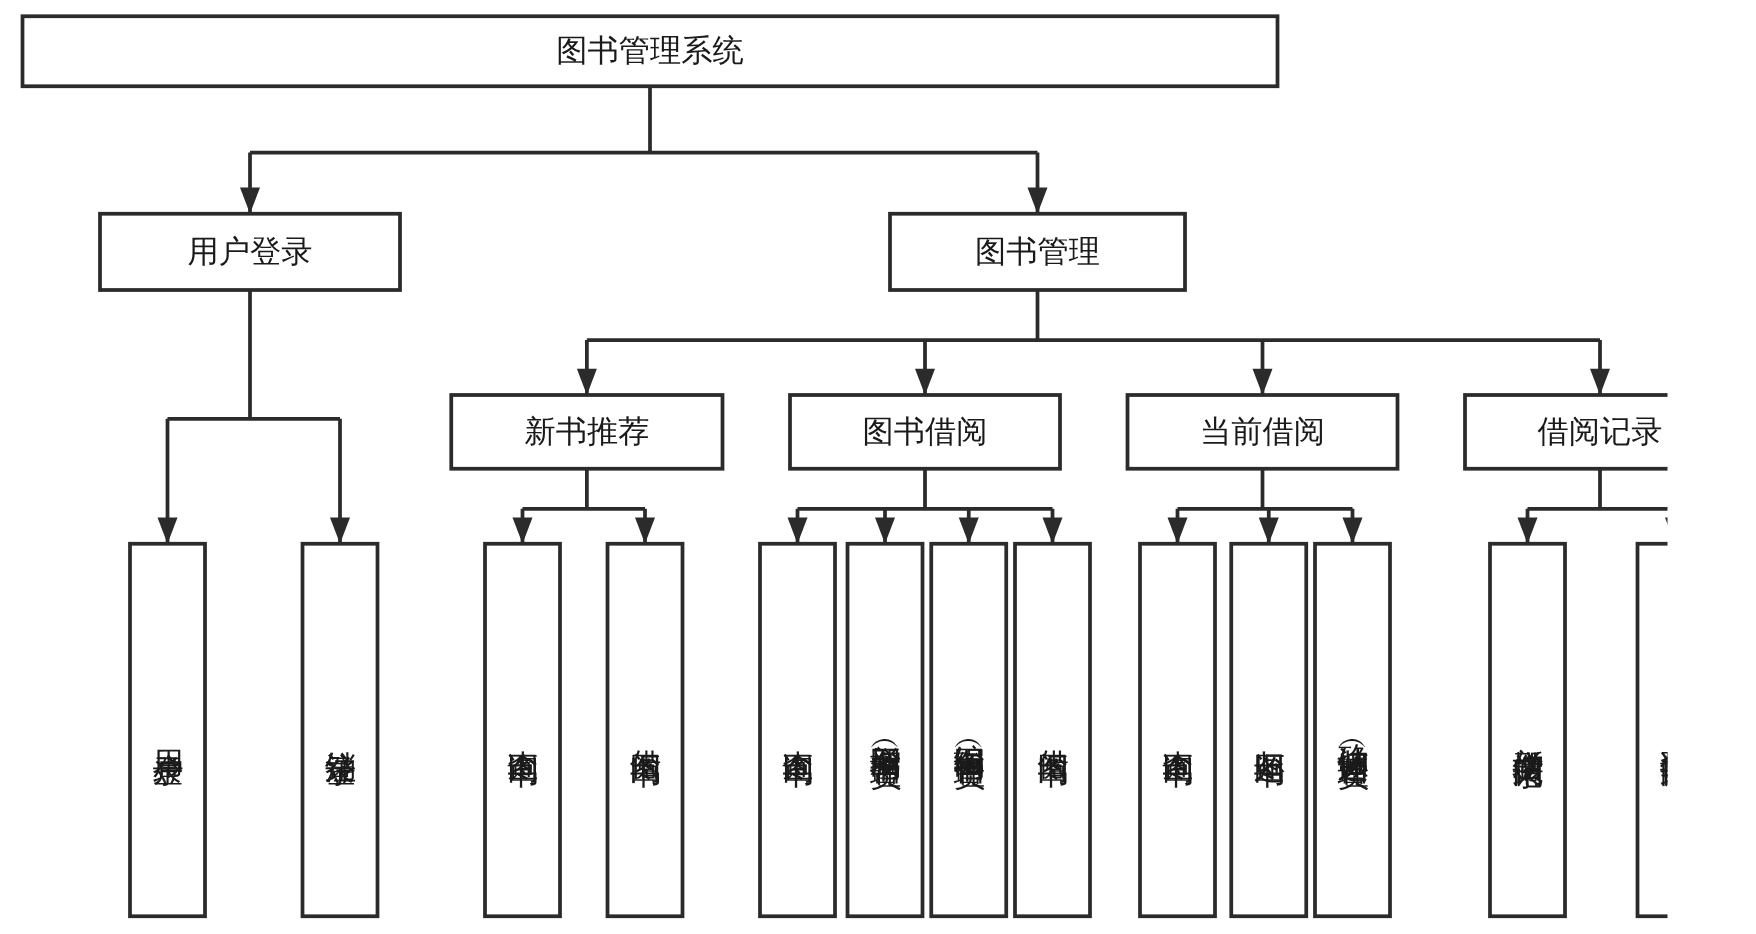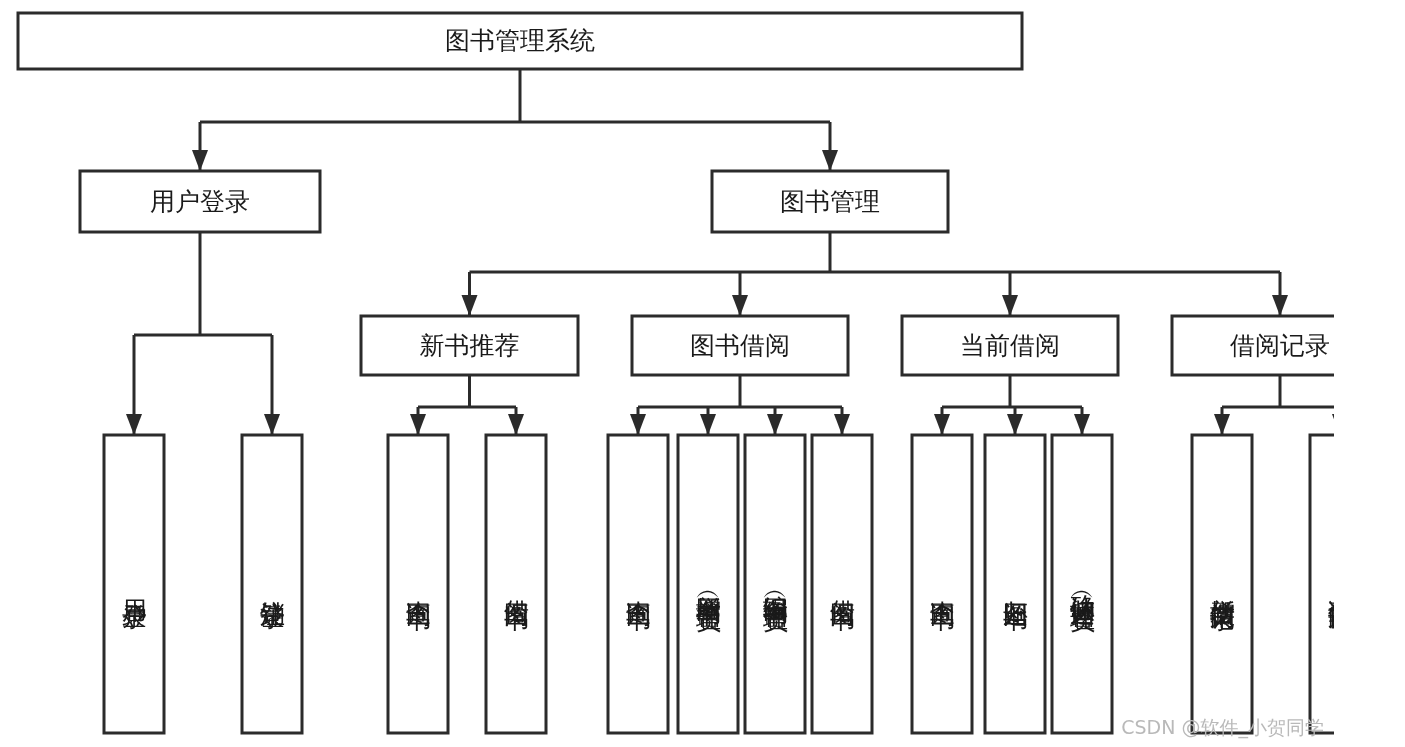--- a/index.html
+++ b/index.html
@@ -204,15 +204,14 @@
         <div class="leaf-label">确认归还（管理员）</div>
       </div>
       <div class="leaf-label-wrap" style="left: 1192px; top: 435px; width: 60px; height: 298px;">
         <div class="leaf-label">新增借阅记录</div>
       </div>
       <div class="leaf-label-wrap" style="left: 1310px; top: 435px; width: 60px; height: 298px;">
         <div class="leaf-label">查询借阅记录</div>
       </div>
     </div>
 
-  <div class="watermark">CSDN @软件_小贺同学</div>
 
 </div>
 
 </body></html>

